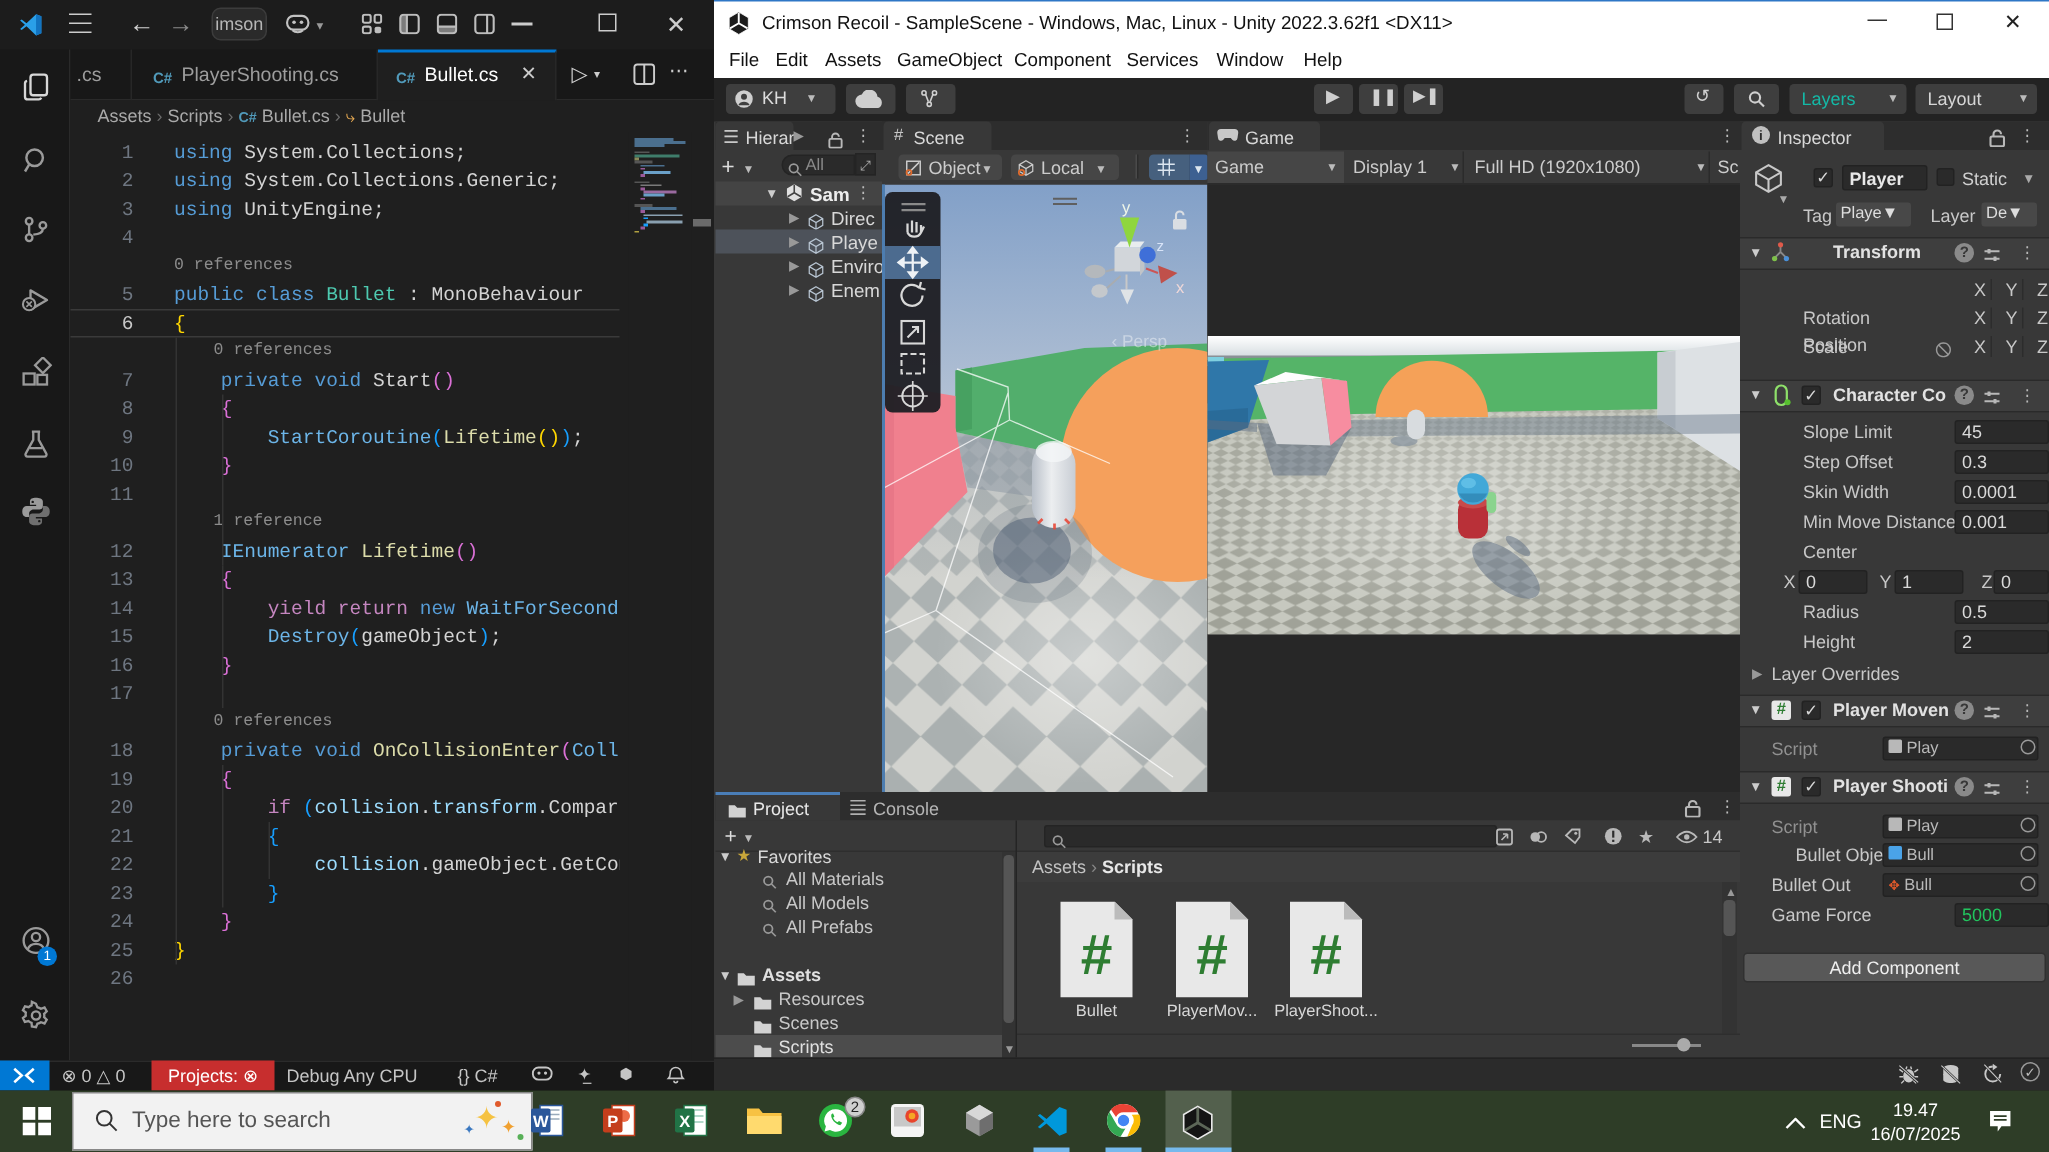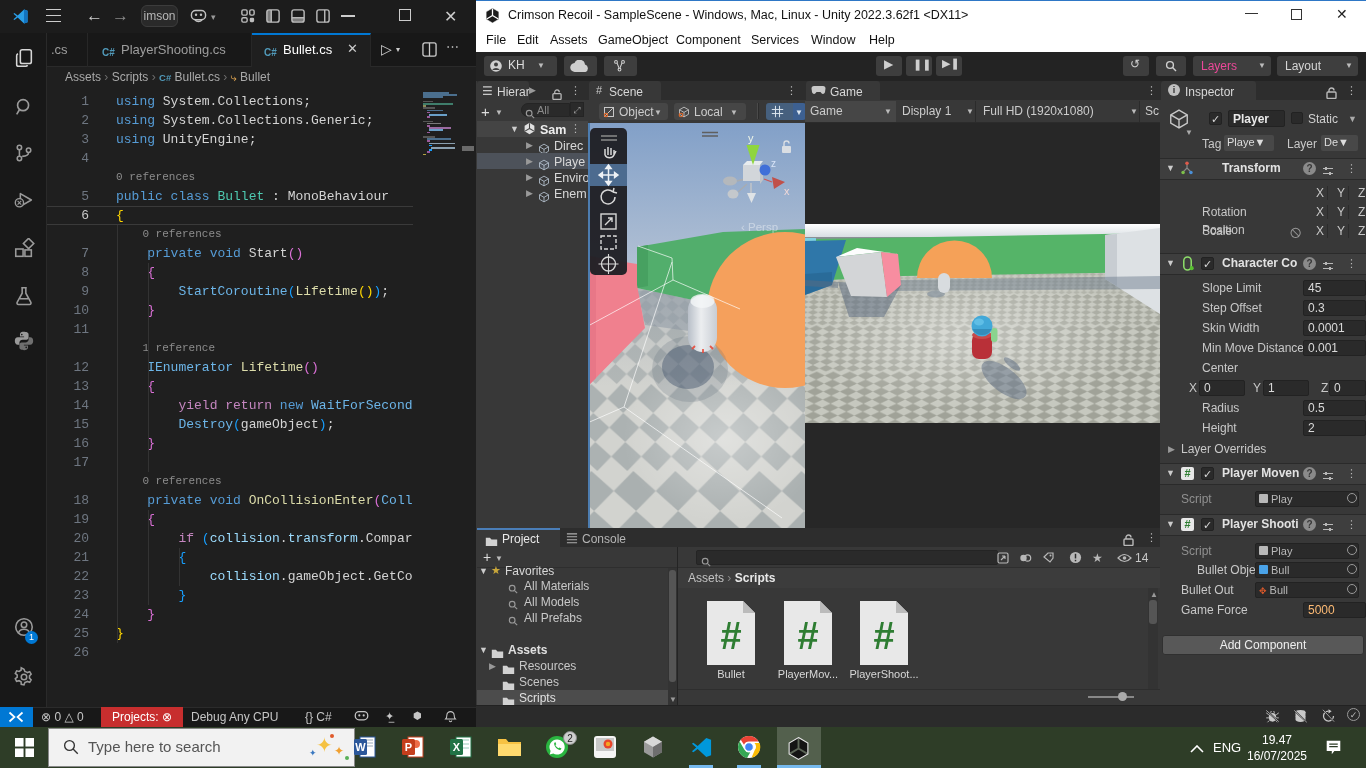--- a/index.html
+++ b/index.html
@@ -264,21 +264,21 @@
 <div class="abs" style="left:913px;top:57.5px;color:#cfcfcf;font-size:11px;">❚❚</div>
 <div class="abs" style="left:942px;top:57px;color:#cfcfcf;font-size:11px;">▶❚</div>
 <div class="abs" style="left:1123px;top:56px;width:26px;height:20px;background:#3e3e3e;border-radius:3px;"></div>
 <div class="abs" style="left:1130px;top:57px;color:#cfcfcf;font-size:12px;">↺</div>
 <div class="abs" style="left:1156px;top:56px;width:30px;height:20px;background:#3e3e3e;border-radius:3px;"></div>
 <svg class="abs" style="left:1165px;top:60px" width="12" height="12" viewBox="0 0 12 12">
     <circle cx="5" cy="5" r="3.4" fill="none" stroke="#cfcfcf" stroke-width="1.4"></circle>
     <line x1="7.6" y1="7.6" x2="11" y2="11" stroke="#cfcfcf" stroke-width="1.4"></line>
   </svg>
 <div class="abs" style="left:1193px;top:56px;width:78px;height:20px;background:#3e3e3e;border-radius:3px;"></div>
-<div class="abs" style="left:1201px;top:59px;color:#ec4899;font-size:12px;">Layers</div>
+<div class="abs" style="left:1201px;top:59px;color:#14b8a6;font-size:12px;">Layers</div>
 <div class="abs" style="left:1258px;top:61px;color:#bbb;font-size:8px;">▼</div>
 <div class="abs" style="left:1277px;top:56px;width:81px;height:20px;background:#3e3e3e;border-radius:3px;"></div>
 <div class="abs" style="left:1285px;top:59px;color:#d6d6d6;font-size:12px;">Layout</div>
 <div class="abs" style="left:1345px;top:61px;color:#bbb;font-size:8px;">▼</div>
 <div class="abs" style="left:477px;top:81px;width:111px;height:447px;background:#383838;"></div>
 <div class="abs" style="left:477px;top:81px;width:111px;height:19px;background:#2d2d2d;"></div>
 <div class="abs" style="left:477px;top:81px;width:52px;height:19px;background:#383838;border-radius:3px 3px 0 0;"></div>
 <div class="abs" style="left:482px;top:84px;color:#c8c8c8;font-size:12px;">☰</div>
 <div class="abs" style="left:497px;top:85px;color:#d8d8d8;font-size:12px;">Hierar</div>
 <div class="abs" style="left:529px;top:85px;color:#999;font-size:9px;">▶</div>
@@ -783,21 +783,21 @@
 <div class="abs" style="left:1181px;top:544px;color:#909090;font-size:12px;">Script</div>
 <div class="abs" style="left:1255px;top:543px;width:104px;height:16px;background:#2a2a2a;border:1px solid #222;border-radius:2px;color:#b9b9b9;font-size:11px;padding:0 3px;line-height:15px;"><span style="display:inline-block;width:9px;height:9px;background:#b8b8b8;border-radius:1px;margin-right:3px;"></span>Play</div>
 <div class="abs" style="left:1347px;top:545px;width:10px;height:10px;border-radius:50%;border:1.4px solid #999;background:#2a2a2a;"></div>
 <div class="abs" style="left:1181px;top:563px;color:#c8c8c8;font-size:12px;margin-left:16px;">Bullet Object</div>
 <div class="abs" style="left:1255px;top:562px;width:104px;height:16px;background:#2a2a2a;border:1px solid #222;border-radius:2px;color:#b9b9b9;font-size:11px;padding:0 3px;line-height:15px;"><span style="display:inline-block;width:9px;height:9px;background:#4aa3e8;border-radius:1px;margin-right:3px;"></span>Bull</div>
 <div class="abs" style="left:1347px;top:564px;width:10px;height:10px;border-radius:50%;border:1.4px solid #999;background:#2a2a2a;"></div>
 <div class="abs" style="left:1181px;top:583px;color:#c8c8c8;font-size:12px;">Bullet Out</div>
 <div class="abs" style="left:1255px;top:582px;width:104px;height:16px;background:#2a2a2a;border:1px solid #222;border-radius:2px;color:#b9b9b9;font-size:11px;padding:0 3px;line-height:15px;"><span style="color:#e05a2b;font-size:9px;margin-right:3px;">✥</span>Bull</div>
 <div class="abs" style="left:1347px;top:584px;width:10px;height:10px;border-radius:50%;border:1.4px solid #999;background:#2a2a2a;"></div>
 <div class="abs" style="left:1181px;top:603px;color:#c8c8c8;font-size:12px;">Game Force</div>
-<div class="abs" style="left:1303px;top:602px;width:63px;height:16px;background:#2a2a2a;border:1px solid #222;border-radius:2px;color:#fdba74;font-size:12px;padding:0 4px;line-height:15px;">5000</div>
+<div class="abs" style="left:1303px;top:602px;width:63px;height:16px;background:#2a2a2a;border:1px solid #222;border-radius:2px;color:#22c55e;font-size:12px;padding:0 4px;line-height:15px;">5000</div>
 <div class="abs" style="left:1162px;top:635px;width:202px;height:20px;background:#585858;border:1px solid #303030;border-radius:3px;color:#eee;font-size:12px;text-align:center;line-height:19px;">Add Component</div>
 <div class="abs" style="left:476px;top:705px;width:890px;height:22px;background:#2b2b2b;border-top:1px solid #222;"></div>
 <svg class="abs" style="left:1265px;top:709px" width="15" height="14" viewBox="0 0 24 22">
     <ellipse cx="12" cy="13" rx="6" ry="7" fill="#c8c8c8"></ellipse>
     <path d="M6 9 l-4-3 M18 9 l4-3 M6 14 h-4 M18 14 h4 M7 18 l-3 3 M17 18 l3 3 M9 6 l1-3 M15 6 l-1-3" stroke="#c8c8c8" stroke-width="1.5"></path>
     <line x1="2" y1="2" x2="22" y2="20" stroke="#2b2b2b" stroke-width="3"></line>
     <line x1="2" y1="2" x2="22" y2="20" stroke="#c8c8c8" stroke-width="1.2"></line>
   </svg>
 <svg class="abs" style="left:1293px;top:709px" width="15" height="14" viewBox="0 0 24 22">
     <ellipse cx="12" cy="5" rx="8" ry="3.5" fill="#c8c8c8"></ellipse>

